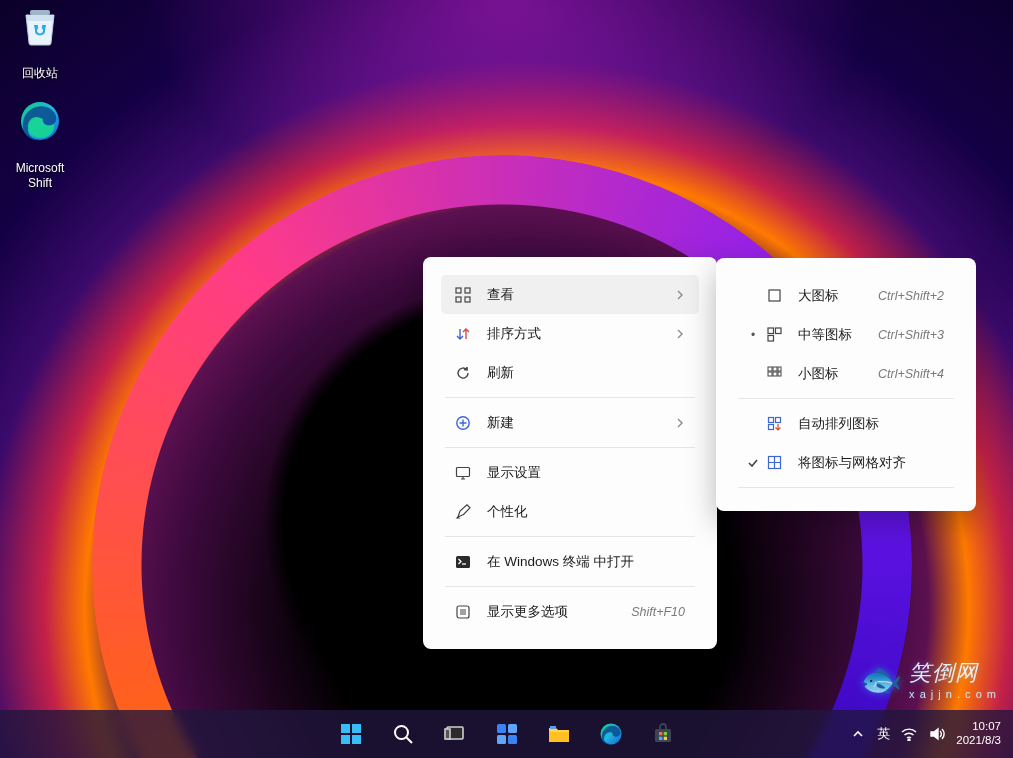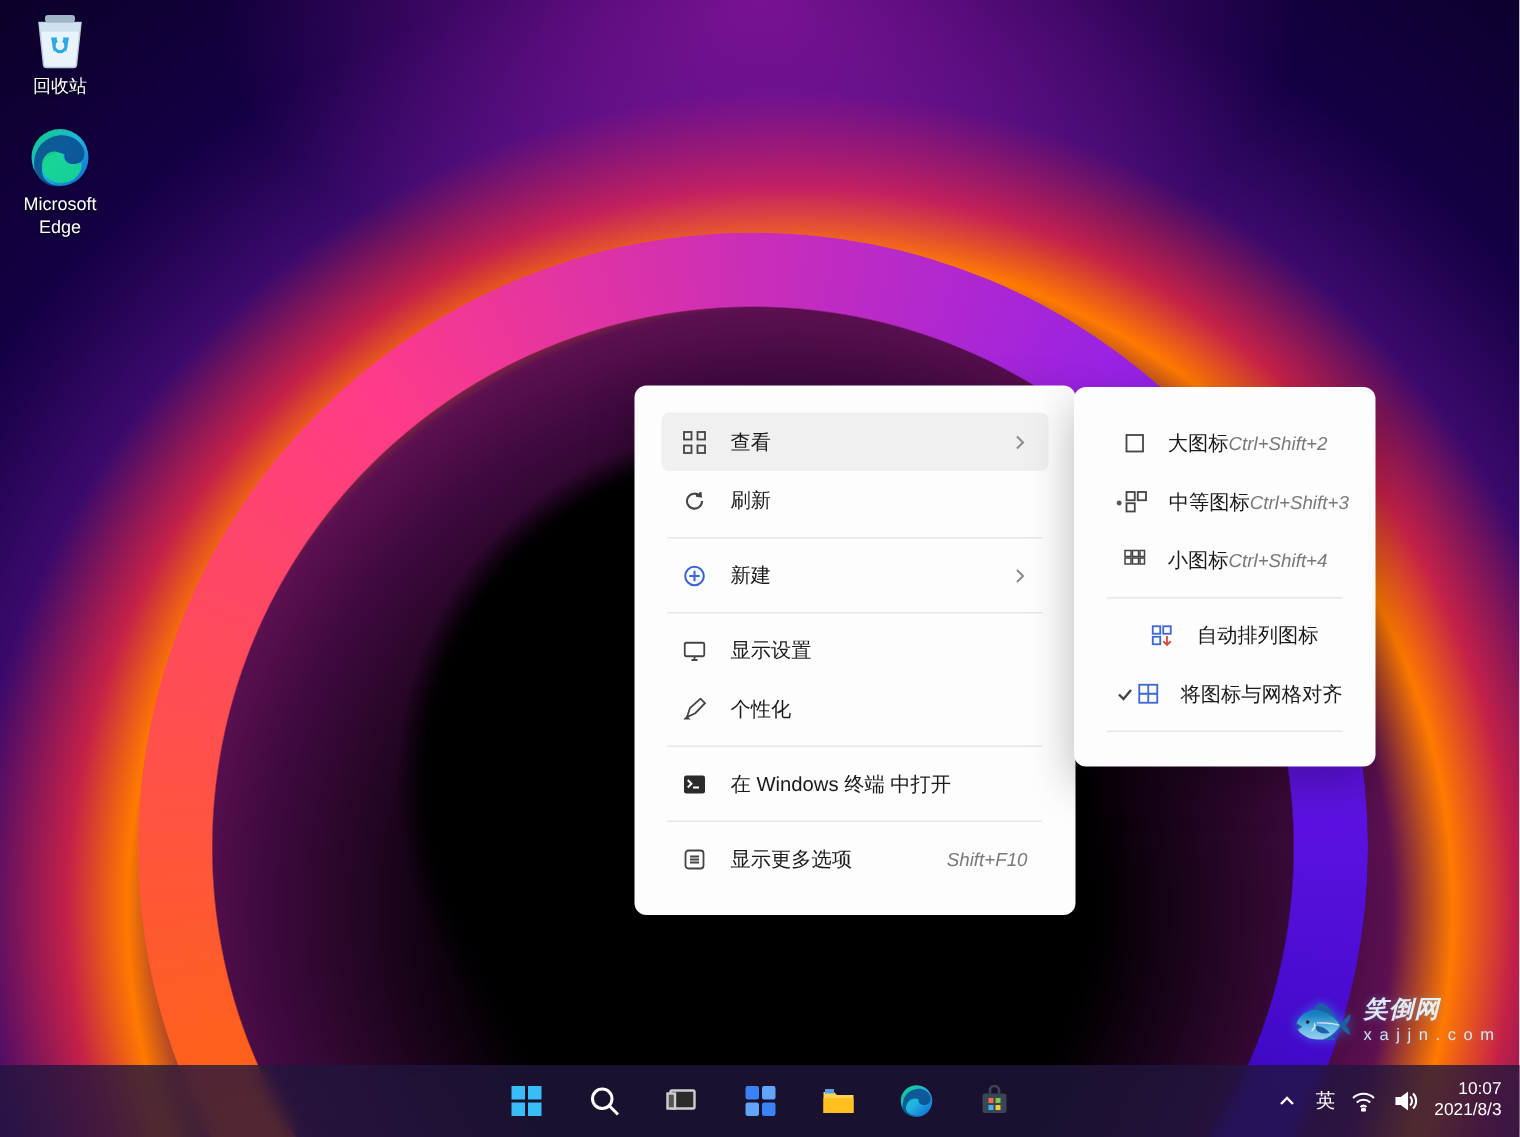--- a/index.html
+++ b/index.html
@@ -4,49 +4,49 @@
 <style>
   *{margin:0;padding:0;box-sizing:border-box;font-family:"Segoe UI","Microsoft YaHei",sans-serif;-webkit-font-smoothing:antialiased;}
   html,body{width:1013px;height:758px;overflow:hidden;}
   .desktop{position:relative;width:1013px;height:758px;background:radial-gradient(circle at 52% 80%,#000000 0%,#000000 25%,#3f0a3f 44%,#5c1050 50%,#ff7a00 55%,#c42148 60%,#3b0a6b 68%,#140044 80%,#0b0029 100%);}
   
   .sphere{position:absolute;left:115px;top:170px;width:770px;height:770px;border-radius:50%;background:radial-gradient(circle at 50% 45%,#000 0%,#000 42%,rgba(0,0,0,0) 46%);border:40px solid transparent;}
   .ring{position:absolute;left:92px;top:155px;width:820px;height:820px;border-radius:50%;background:conic-gradient(from 200deg,rgba(255,120,0,0) 0deg,#ff6a00 30deg,#ff3b88 120deg,#7a1bff 220deg,#2200aa 300deg,rgba(0,0,0,0) 360deg);-webkit-mask:radial-gradient(circle,transparent 360px,#000 361px,#000 410px,transparent 411px);mask:radial-gradient(circle,transparent 360px,#000 361px,#000 410px,transparent 411px);}
   .glow-top{position:absolute;left:0;top:0;width:100%;height:340px;background:radial-gradient(ellipse 520px 300px at 50% 0%,rgba(190,30,200,0.55),rgba(0,0,0,0) 70%);}
   
   .desktop-icons{position:absolute;top:4px;left:4px;display:flex;flex-direction:column;gap:18px;}
-  .dicon{width:72px;display:flex;flex-direction:column;align-items:center;gap:2px;color:#fff;font-size:12px;text-shadow:0 1px 3px rgba(0,0,0,0.9);text-align:right;line-height:1.25;}
+  .dicon{width:72px;display:flex;flex-direction:column;align-items:center;gap:18px;color:#fff;font-size:12px;text-shadow:0 1px 3px rgba(0,0,0,0.9);text-align:right;line-height:1.25;}
   .dicon .glyph{width:44px;height:44px;display:flex;align-items:center;justify-content:center;}
   .dicon .label-mult{display:flex;flex-direction:column;align-items:center;}
   
   .menu{position:absolute;background:#fdfdfd;border-radius:8px;box-shadow:0 12px 30px rgba(0,0,0,0.28);padding:18px;color:#1a1a1a;font-size:13.5px;}
   .menu .item{display:flex;align-items:center;height:39px;padding:0 14px 0 12px;border-radius:5px;cursor:default;white-space:nowrap;}
   .menu .item.hover{background:#f0f0f0;}
   .menu .item .icon{width:20px;height:20px;margin-right:14px;display:flex;align-items:center;justify-content:center;color:#3d3d3d;}
   .menu .item .caret{margin-left:auto;color:#8b8b8b;}
   .menu .item .shortcut{margin-left:auto;color:#7a7a7a;font-size:12.5px;font-style:italic;}
   .menu .sep{height:1px;background:#e6e6e6;margin:5px 4px;}
   .primary-menu{left:423px;top:257px;width:294px;}
-  .sub-menu{left:716px;top:258px;width:201px;}
+  .sub-menu{left:716px;top:258px;width:260px;}
   .sub-menu .item{padding-left:10px;}
   .sub-menu .lead{width:18px;display:flex;justify-content:center;margin-right:2px;color:#555;font-size:12px;}
   .sub-menu .icon{width:18px;height:18px;margin-right:10px;}
   .sub-menu .shortcut{font-size:12px;}
   
   .taskbar{position:absolute;left:0;bottom:0;width:100%;height:48px;background:rgba(32,22,60,0.78);backdrop-filter:blur(6px);display:flex;align-items:center;color:#fff;font-size:12px;}
   .taskbar .center{position:absolute;left:50%;transform:translateX(-50%);display:flex;align-items:center;gap:10px;}
   .taskbar .tbtn{width:42px;height:42px;display:flex;align-items:center;justify-content:center;border-radius:4px;}
   .taskbar .right{position:absolute;right:12px;display:flex;align-items:center;gap:10px;}
   .taskbar .right .tray-ico{width:18px;height:18px;display:flex;align-items:center;justify-content:center;}
   .clock{display:flex;flex-direction:column;align-items:flex-end;line-height:1.2;font-size:11.5px;}
   
   .watermark{position:absolute;right:16px;bottom:58px;display:flex;align-items:center;gap:6px;opacity:0.95;pointer-events:none;}
   .watermark .fish{font-size:34px;color:#2aa8ff;filter:drop-shadow(0 0 4px rgba(40,160,255,0.6));}
   .watermark .txt{display:flex;flex-direction:column;align-items:flex-start;color:#fff;}
-  .watermark .txt .line1{font-size:16px;font-weight:700;letter-spacing:1px;color:#e8f5ff;text-shadow:0 0 6px rgba(100,200,255,0.35);font-style:italic;}
+  .watermark .txt .line1{font-size:22px;font-weight:400;letter-spacing:1px;color:#e8f5ff;text-shadow:0 0 6px rgba(100,200,255,0.35);font-style:italic;}
   .watermark .txt .line2{font-size:11px;letter-spacing:1px;color:#cfeeff;text-shadow:0 0 4px rgba(100,200,255,0.25);}
   svg{display:block;}
 </style>
 </head>
 <body>
 
 <div class="desktop">
   <div class="glow-top"></div>
   <div class="ring"></div>
   <div class="sphere"></div>
@@ -75,36 +75,50 @@
                 <stop offset="1" stop-color="#1062d4"></stop>
             </linearGradient>
           </defs>
           <circle cx="21" cy="21" r="19" fill="url(#eg1)"></circle>
           <path d="M4 22 C6 9 20 3 30 8 C38 12 40 22 33 25 C27 27 23 23 24 19 C18 16 9 20 9 30 C9 36 15 40 22 40 C12 42 2 34 4 22 Z" fill="#0b4a8e" opacity="0.85"></path>
           <path d="M23 19 C23 25 30 27 35 24 C37 30 31 38 22 38 C14 38 9 32 9 26 C9 19 16 14 23 19 Z" fill="#17d790" opacity="0.9"></path>
         </svg>
       </span>
       <span class="label-mult">
         <span>Microsoft</span>
-        <span>Edge</span>
+        <span>Shift</span>
       </span>
     </div>
   </div>
 
   <div class="menu primary-menu">
     <div class="item hover">
       <span class="icon">
         <svg width="16" height="16" viewBox="0 0 16 16" fill="none" stroke="#444" stroke-width="1.2">
           <rect x="1" y="1" width="5" height="5"></rect>
             <rect x="10" y="1" width="5" height="5"></rect>
           <rect x="1" y="10" width="5" height="5"></rect>
             <rect x="10" y="10" width="5" height="5"></rect>
         </svg>
       </span>
       <span>查看</span>
+      <span class="caret">
+        <svg width="10" height="10" viewBox="0 0 10 10">
+            <path d="M3 1 L7 5 L3 9" fill="none" stroke="#8b8b8b" stroke-width="1.4"></path>
+          </svg>
+      </span>
+    </div>
+    <div class="item">
+      <span class="icon">
+        <svg width="16" height="16" viewBox="0 0 16 16" fill="none" stroke="#3d66d6" stroke-width="1.4">
+          <path d="M5 3 L5 13 M2 10 L5 13 L8 10"></path>
+            <path d="M11 13 L11 3 M8 6 L11 3 L14 6" stroke="#d64a3d"></path>
+        </svg>
+      </span>
+      <span>排序方式</span>
       <span class="caret">
         <svg width="10" height="10" viewBox="0 0 10 10">
             <path d="M3 1 L7 5 L3 9" fill="none" stroke="#8b8b8b" stroke-width="1.4"></path>
           </svg>
       </span>
     </div>
     <div class="item">
       <span class="icon">
         <svg width="16" height="16" viewBox="0 0 16 16" fill="none" stroke="#444" stroke-width="1.4">
           <path d="M13 8 A5 5 0 1 1 11.5 4.5"></path>

